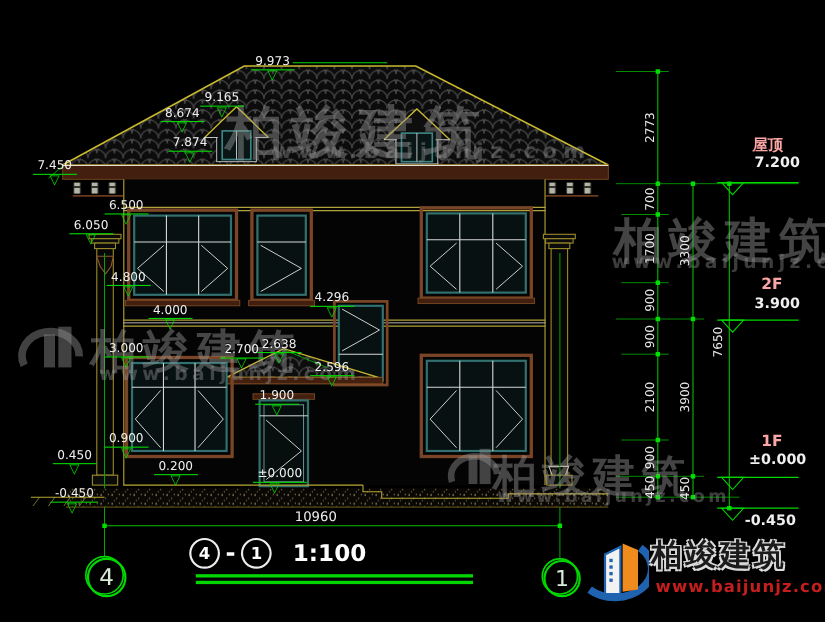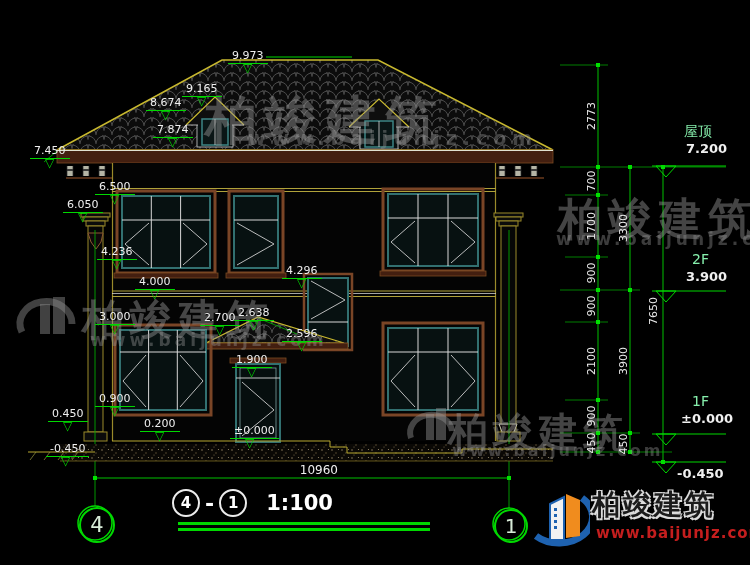--- a/index.html
+++ b/index.html
@@ -8,28 +8,28 @@
   #stage svg.draw{position:absolute;left:0;top:0;z-index:3;}
   
   .em{position:absolute;z-index:7;}
   .em-t{display:inline-block;color:#efefef;font-size:11px;line-height:12px;
         border-bottom:1.5px solid #00d800;padding:0 4px 1px 4px;white-space:nowrap;}
   .em-tri{display:block;color:#00d800;font-size:12px;line-height:9px;margin-left:15px;}
   
   .vdim{position:absolute;color:#e9e9e9;font-size:11px;white-space:nowrap;z-index:7;
         transform:translate(-50%,-50%) rotate(-90deg);}
   
-  .lvl-name{position:absolute;color:#86efac;font-size:14px;font-weight:normal;z-index:7;}
+  .lvl-name{position:absolute;color:#fca5a5;font-size:14px;font-weight:bold;z-index:7;}
   .lvl-val{position:absolute;color:#f0f0f0;font-size:13px;z-index:7;font-weight:bold;}
   
   .wm-b{position:absolute;color:rgba(150,150,150,.45);font-weight:bold;z-index:5;white-space:nowrap;}
   .wm-u{position:absolute;color:rgba(150,150,150,.40);font-weight:bold;z-index:5;white-space:nowrap;}
   .wm-logo{position:absolute;z-index:5;}
   
-  .dim-h{position:absolute;color:#efefef;font-size:12px;z-index:7;text-align:right;}
+  .dim-h{position:absolute;color:#efefef;font-size:12px;z-index:7;text-align:left;}
   .bubble-ax{position:absolute;border:2px solid #00d800;border-radius:50%;color:#d8ecd8;
              display:flex;align-items:center;justify-content:center;z-index:8;}
   .title-row{position:absolute;left:172px;top:489px;display:flex;align-items:center;gap:7px;
              color:#fff;z-index:8;}
   .bubble-sm{display:inline-flex;width:24px;height:24px;border:2px solid #ececec;border-radius:50%;
              align-items:center;justify-content:center;font-size:15px;font-weight:bold;flex:none;}
   .title-dash{font-size:22px;font-weight:bold;margin:0 -2px;}
   .title-name{font-size:27px;font-weight:bold;letter-spacing:3px;}
   .title-scale{font-size:21px;font-weight:bold;margin-left:12px;}
   .tl-under{position:absolute;left:178px;width:252px;height:3px;background:#00d800;z-index:8;}
@@ -278,21 +278,21 @@
   <div class="wm-b" style="left:448px;top:405px;font-size:40px;letter-spacing:5px;">柏竣建筑</div>
   <div class="wm-u" style="left:452px;top:441px;font-size:16px;letter-spacing:3px;">www.baijunjz.com</div>
 
   <div class="em" style="left:228px;top:44px"><span class="em-t">9.973</span><span class="em-tri">▽</span></div>
   <div class="em" style="left:182px;top:77px"><span class="em-t">9.165</span><span class="em-tri">▽</span></div>
   <div class="em" style="left:146px;top:91px"><span class="em-t">8.674</span><span class="em-tri">▽</span></div>
   <div class="em" style="left:153px;top:118px"><span class="em-t">7.874</span><span class="em-tri">▽</span></div>
   <div class="em" style="left:30px;top:139px"><span class="em-t">7.450</span><span class="em-tri">▽</span></div>
   <div class="em" style="left:95px;top:175px"><span class="em-t">6.500</span><span class="em-tri">▽</span></div>
   <div class="em" style="left:63px;top:193px"><span class="em-t">6.050</span><span class="em-tri">▽</span></div>
-  <div class="em" style="left:97px;top:240px"><span class="em-t">4.236</span><span class="em-tri">▽</span></div>
+  <div class="em" style="left:97px;top:240px"><span class="em-t">4.800</span><span class="em-tri">▽</span></div>
   <div class="em" style="left:135px;top:270px"><span class="em-t">4.000</span><span class="em-tri">▽</span></div>
   <div class="em" style="left:282px;top:259px"><span class="em-t">4.296</span><span class="em-tri">▽</span></div>
   <div class="em" style="left:234px;top:301px"><span class="em-t">2.638</span><span class="em-tri">▽</span></div>
   <div class="em" style="left:200px;top:306px"><span class="em-t">2.700</span><span class="em-tri">▽</span></div>
   <div class="em" style="left:282px;top:322px"><span class="em-t">2.596</span><span class="em-tri">▽</span></div>
   <div class="em" style="left:232px;top:348px"><span class="em-t">1.900</span><span class="em-tri">▽</span></div>
   <div class="em" style="left:95px;top:305px"><span class="em-t">3.000</span><span class="em-tri">▽</span></div>
   <div class="em" style="left:95px;top:387px"><span class="em-t">0.900</span><span class="em-tri">▽</span></div>
   <div class="em" style="left:48px;top:402px"><span class="em-t">0.450</span><span class="em-tri">▽</span></div>
   <div class="em" style="left:140px;top:412px"><span class="em-t">0.200</span><span class="em-tri">▽</span></div>

